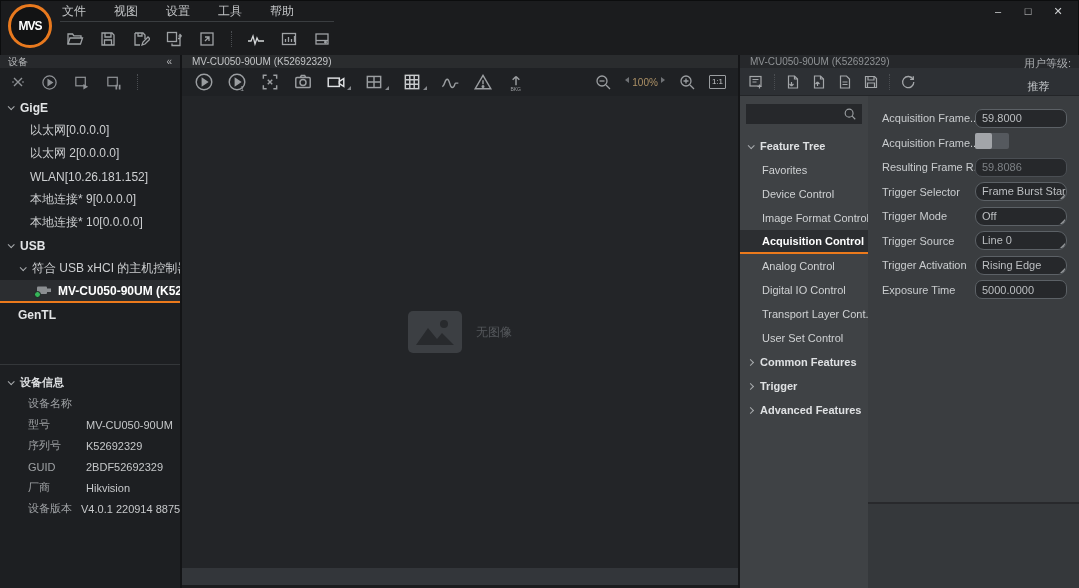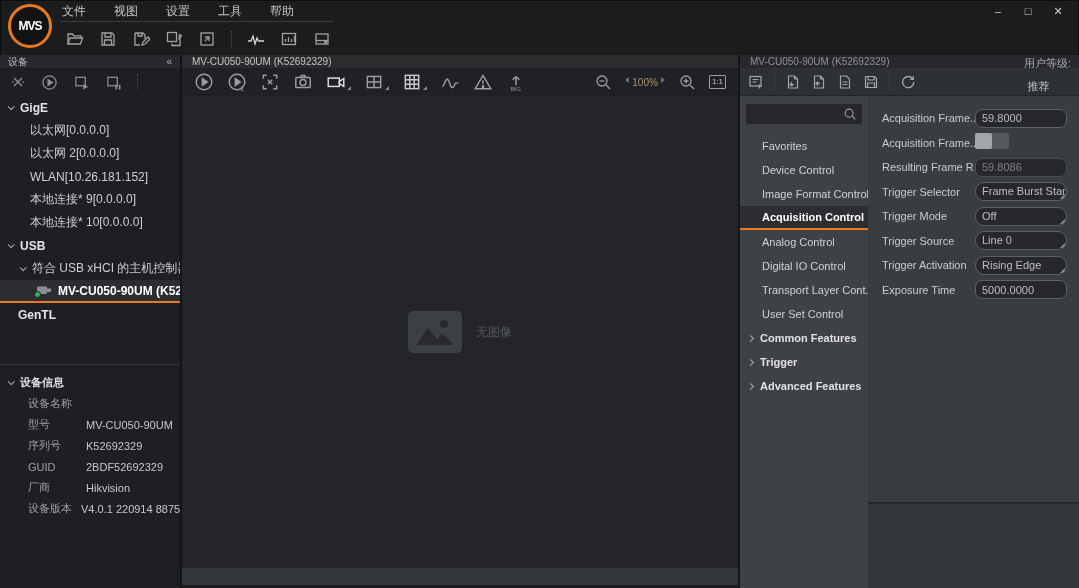--- a/index.html
+++ b/index.html
@@ -447,20 +447,24 @@
         <div class="feature-col">
           <div class="search-box">
             <input type="text" placeholder="" style="">
             <span>
                 <svg class="icn" width="14" height="14" viewBox="0 0 16 16" fill="none" stroke="#9ca0a3" stroke-width="1.3">
                   <circle cx="7" cy="7" r="4.5"></circle>
                   <path d="M10.5 10.5 14 14"></path>
                 </svg>
               </span>
           </div>
+          <div class="ft-row group">
+            <span class="chev down"></span>
+            <span>Feature Tree</span>
+          </div>
           <div class="ft-row">
               <span>Favorites</span>
             </div>
           <div class="ft-row">
               <span>Device Control</span>
             </div>
           <div class="ft-row">
               <span>Image Format Control</span>
             </div>
           <div class="ft-row selected">

